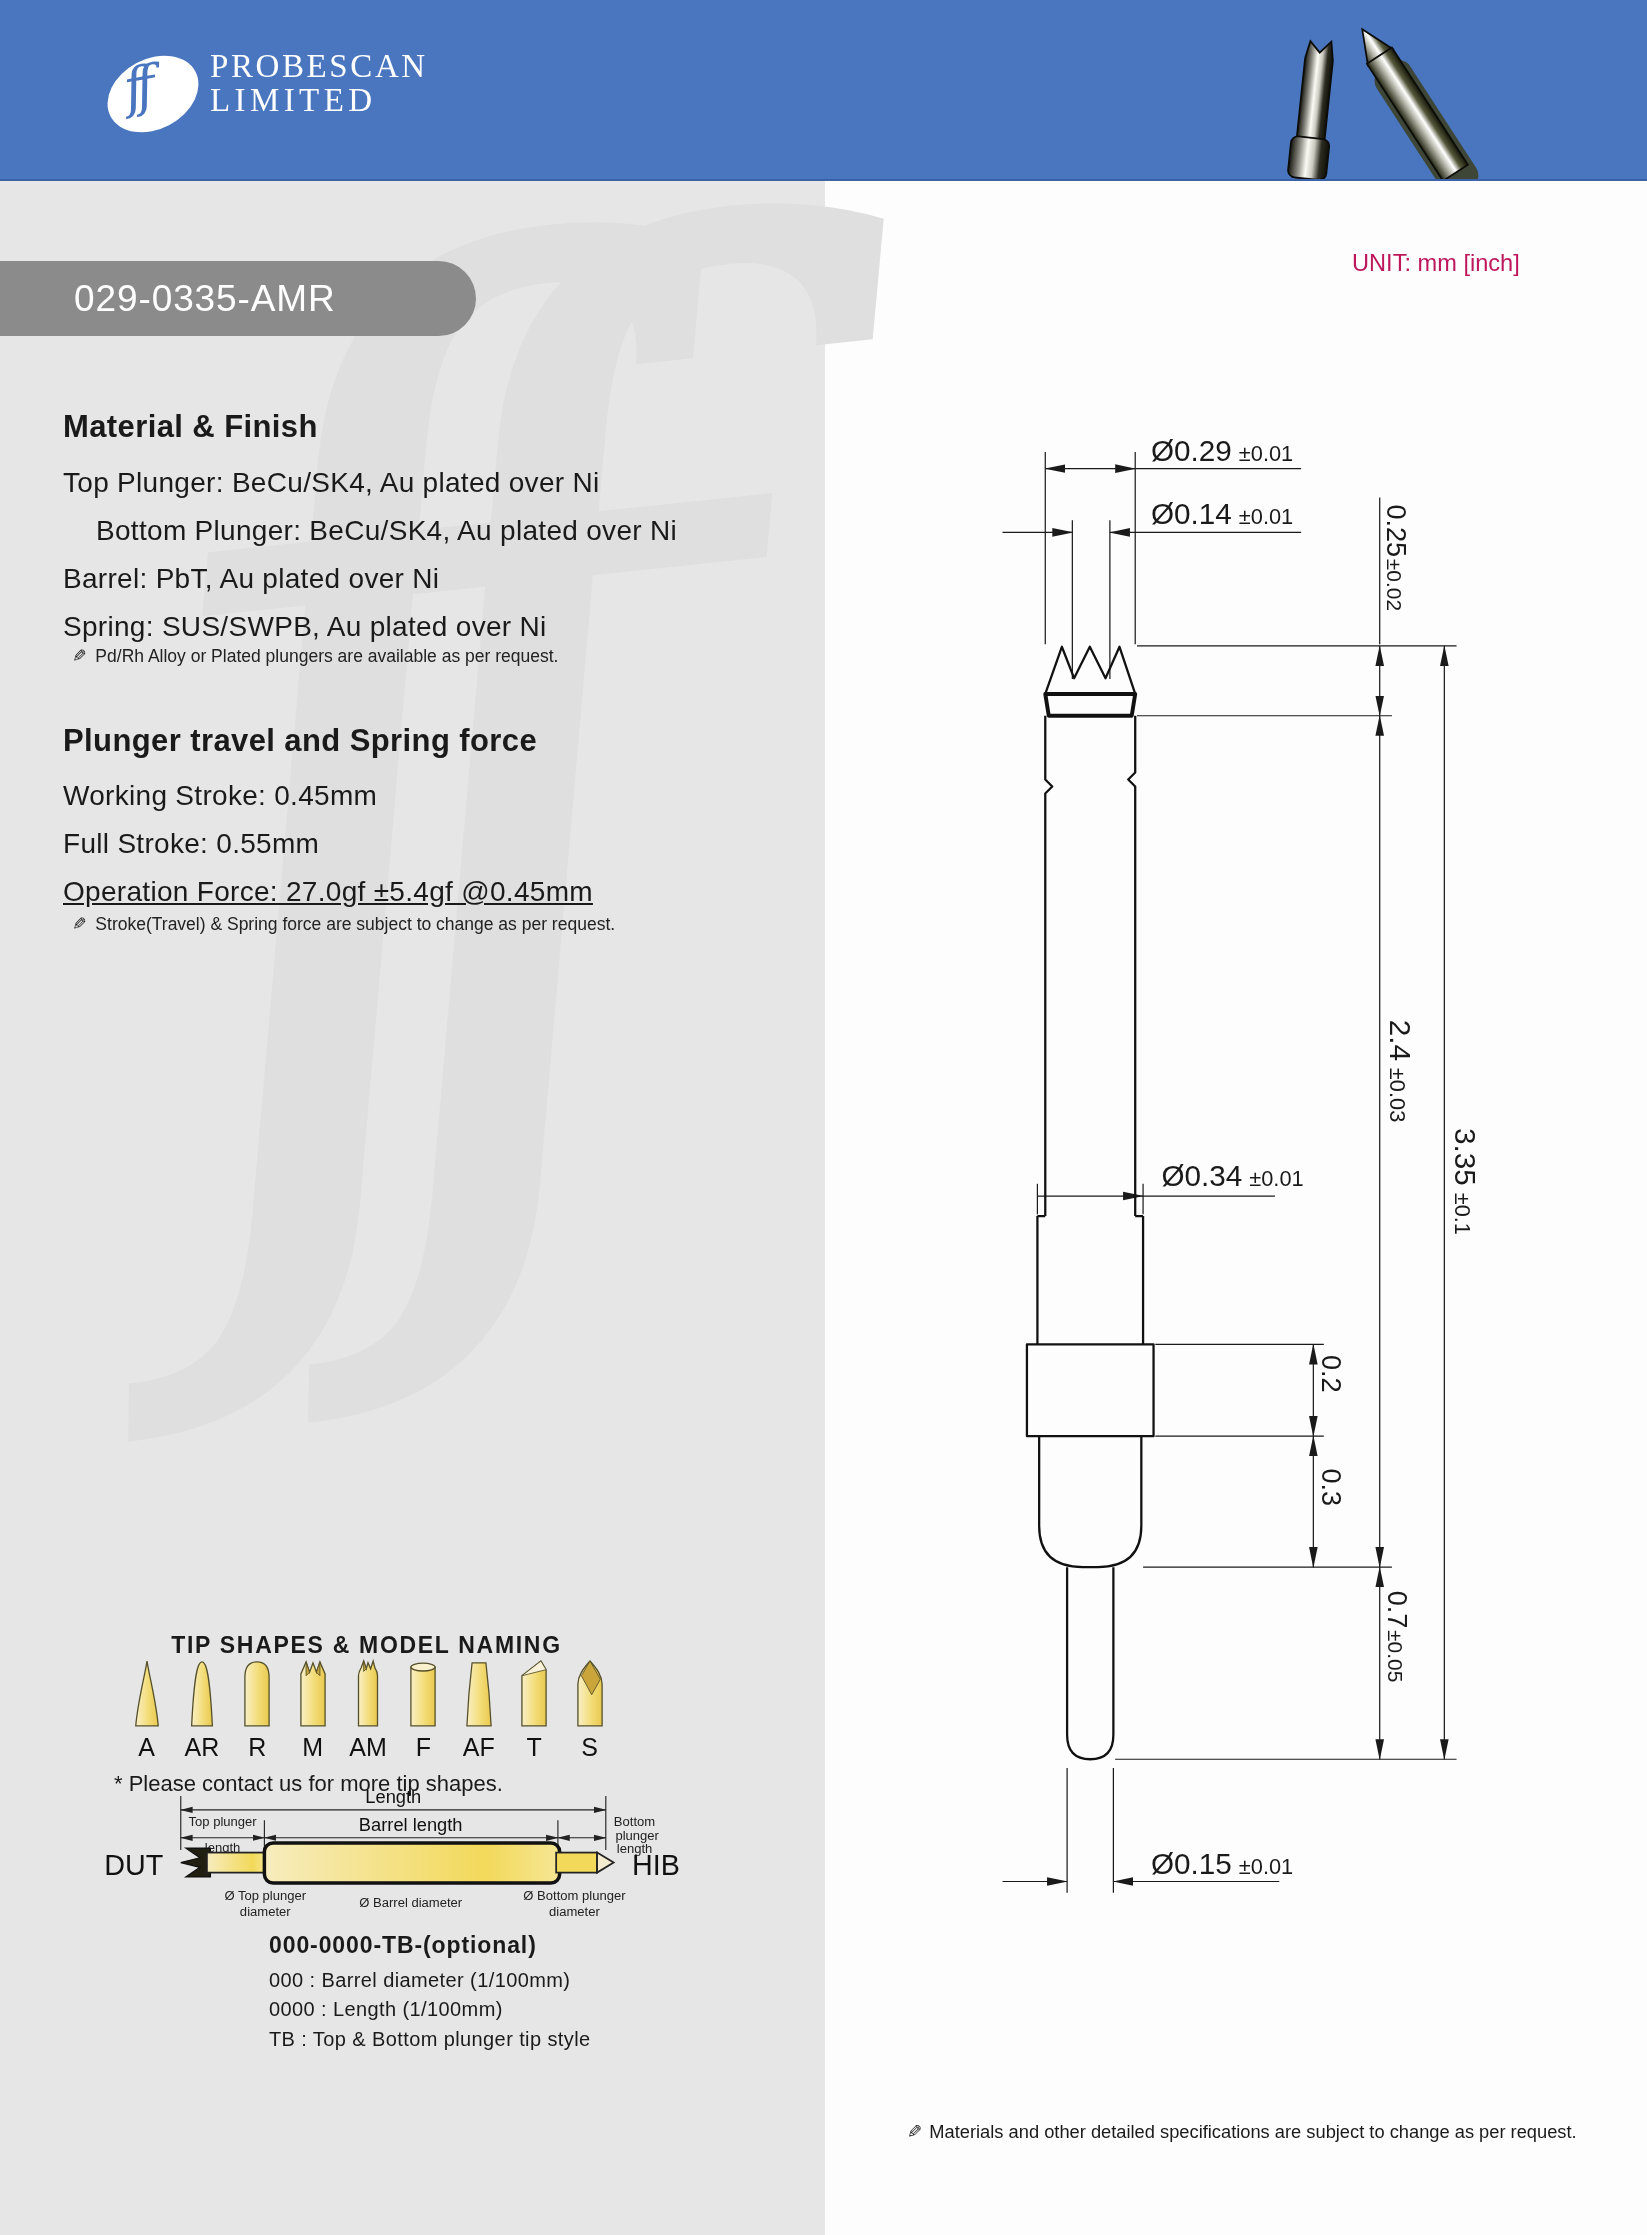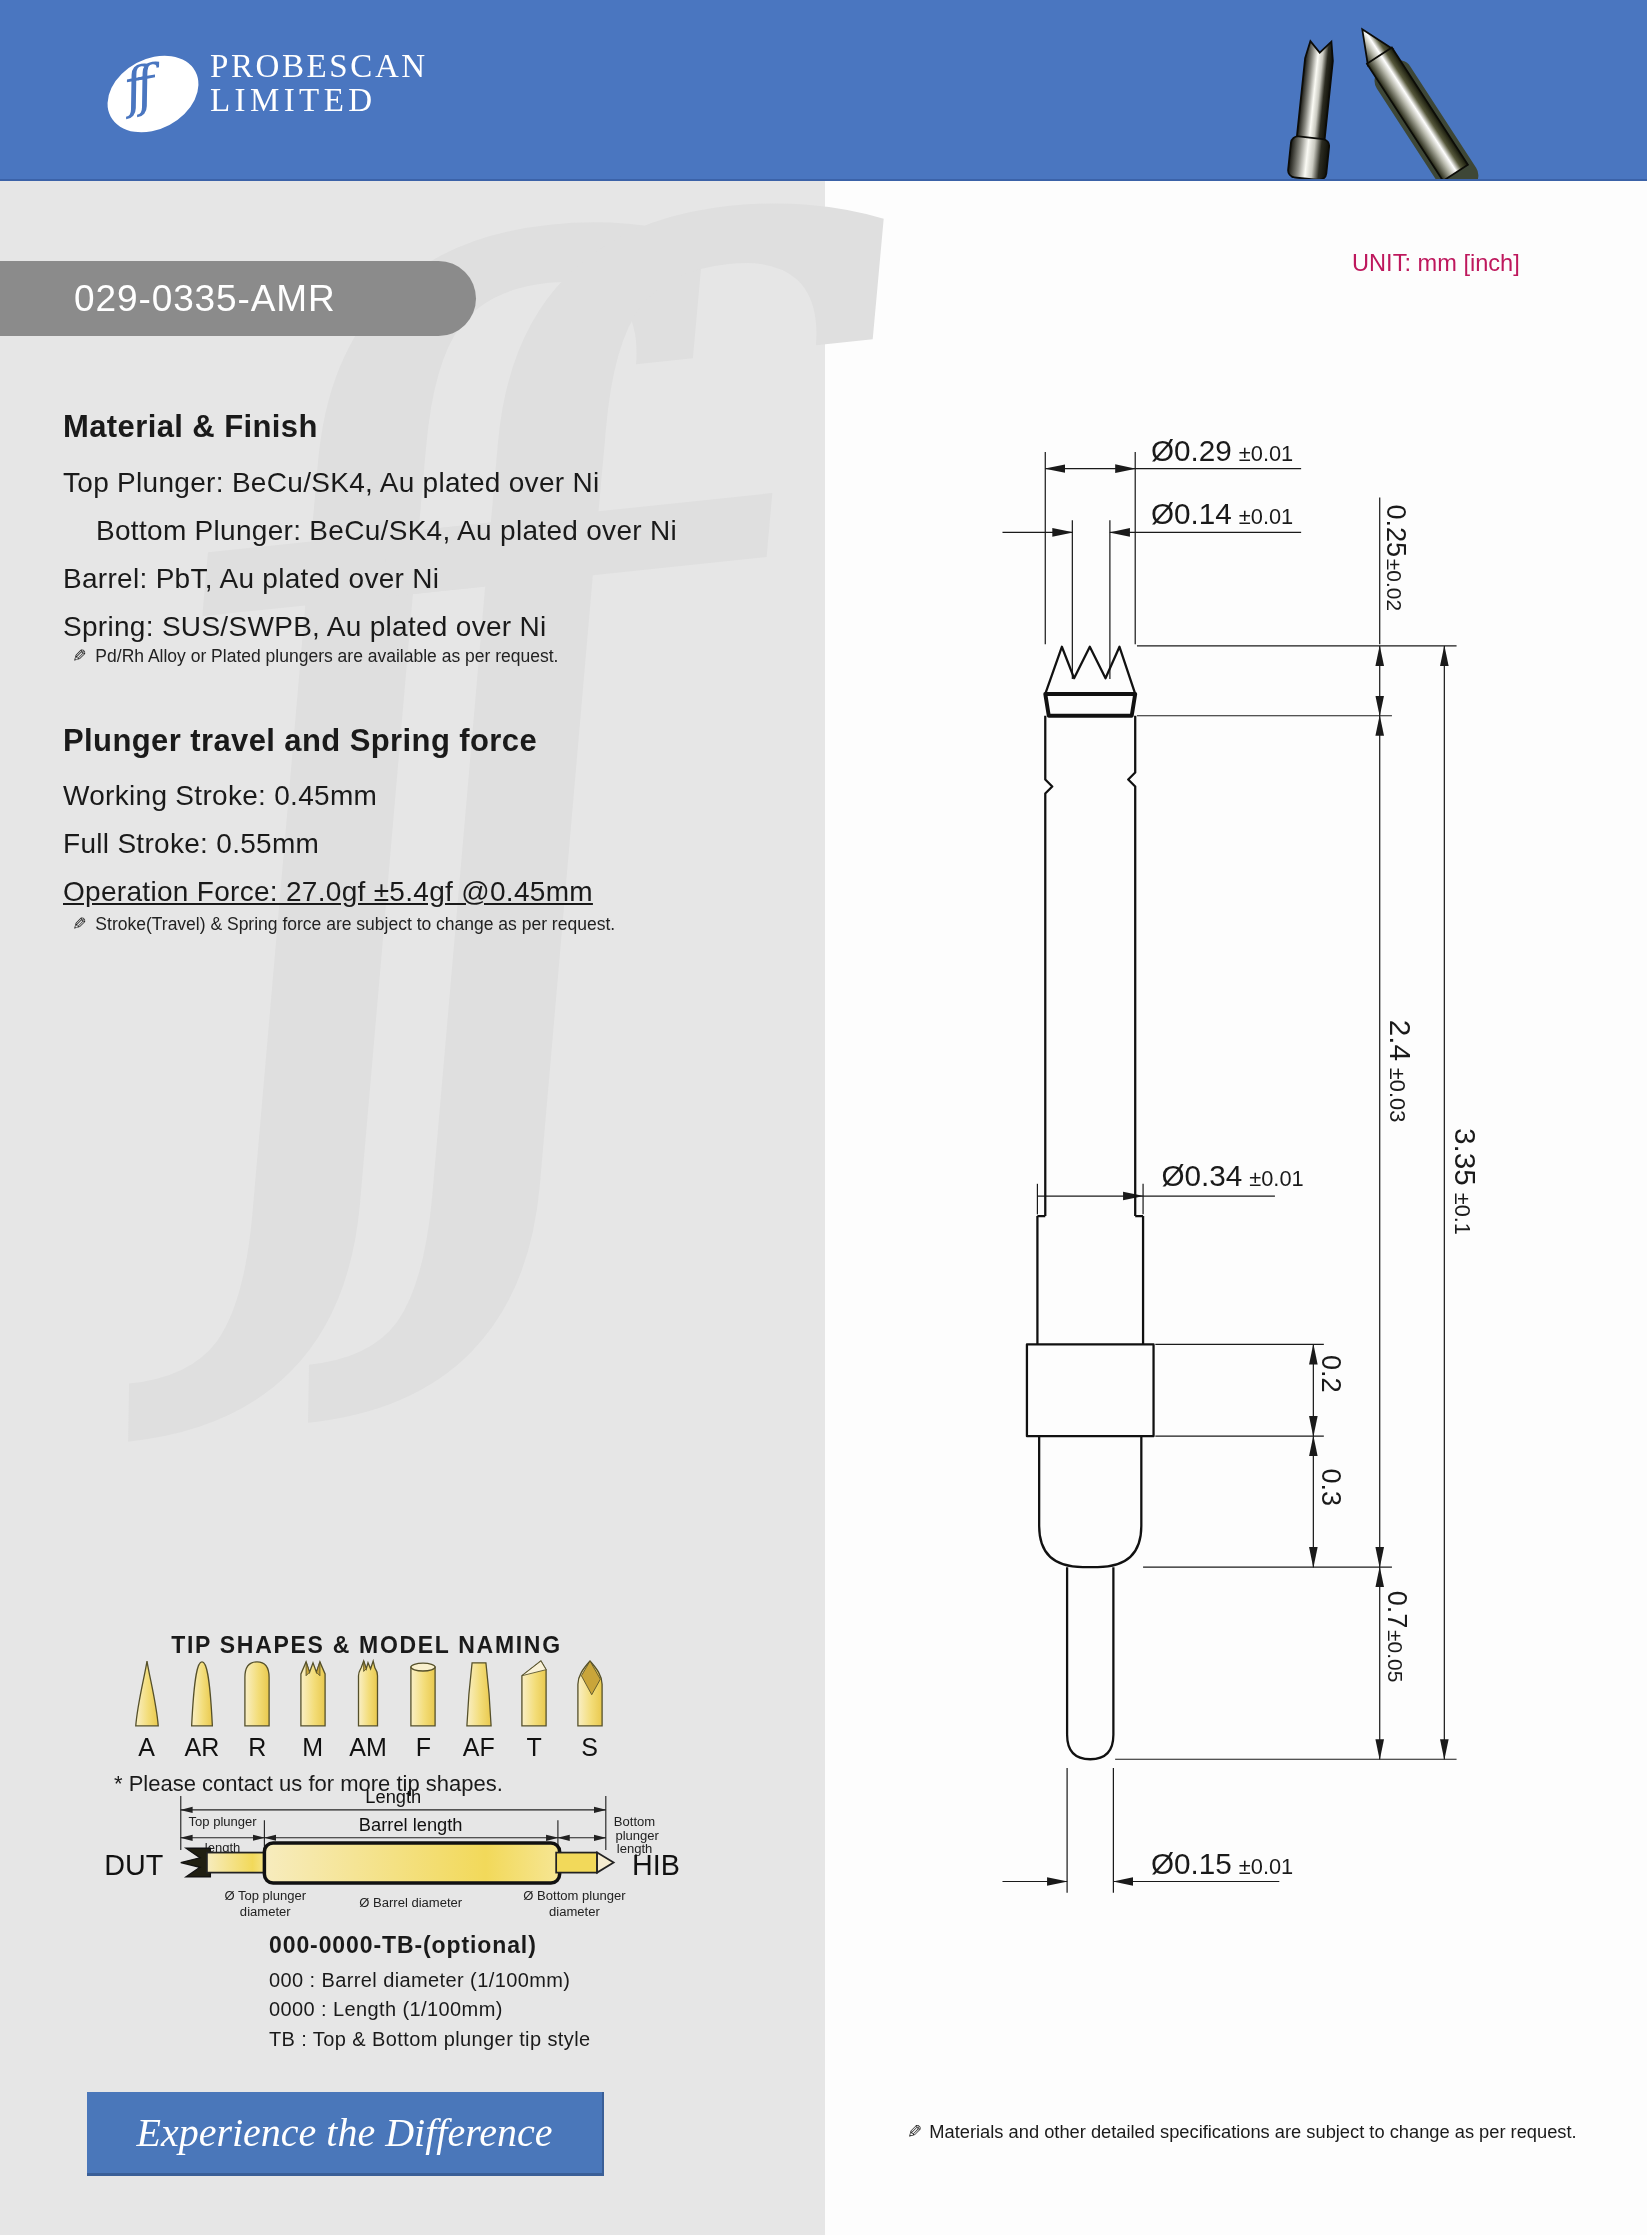--- a/index.html
+++ b/index.html
@@ -310,22 +310,19 @@
     <text class="nm-small" x="470" y="2184" text-anchor="middle">Ø Barrel diameter</text>
     <text class="nm-small" x="658" y="2176" text-anchor="middle">Ø Bottom plunger</text>
     <text class="nm-small" x="658" y="2194" text-anchor="middle">diameter</text>
   </svg>
 
   <div class="code-bold">000-0000-TB-(optional)</div>
   <div class="code-line" style="left:269px;top:1969px;">000 : Barrel diameter (1/100mm)</div>
   <div class="code-line" style="left:269px;top:1998px;">0000 : Length (1/100mm)</div>
   <div class="code-line" style="left:269px;top:2028px;">TB : Top &amp; Bottom plunger tip style</div>
 
-  <div class="footer-box">
-    <span class="slogan">Experience the Difference</span>
-  </div>
 
   <div class="bottom-note">
     <span class="pencil">✎</span><span>Materials and other detailed specifications are subject to change as per request.</span>
   </div>
 
 </div>
 
 
 </body></html>

